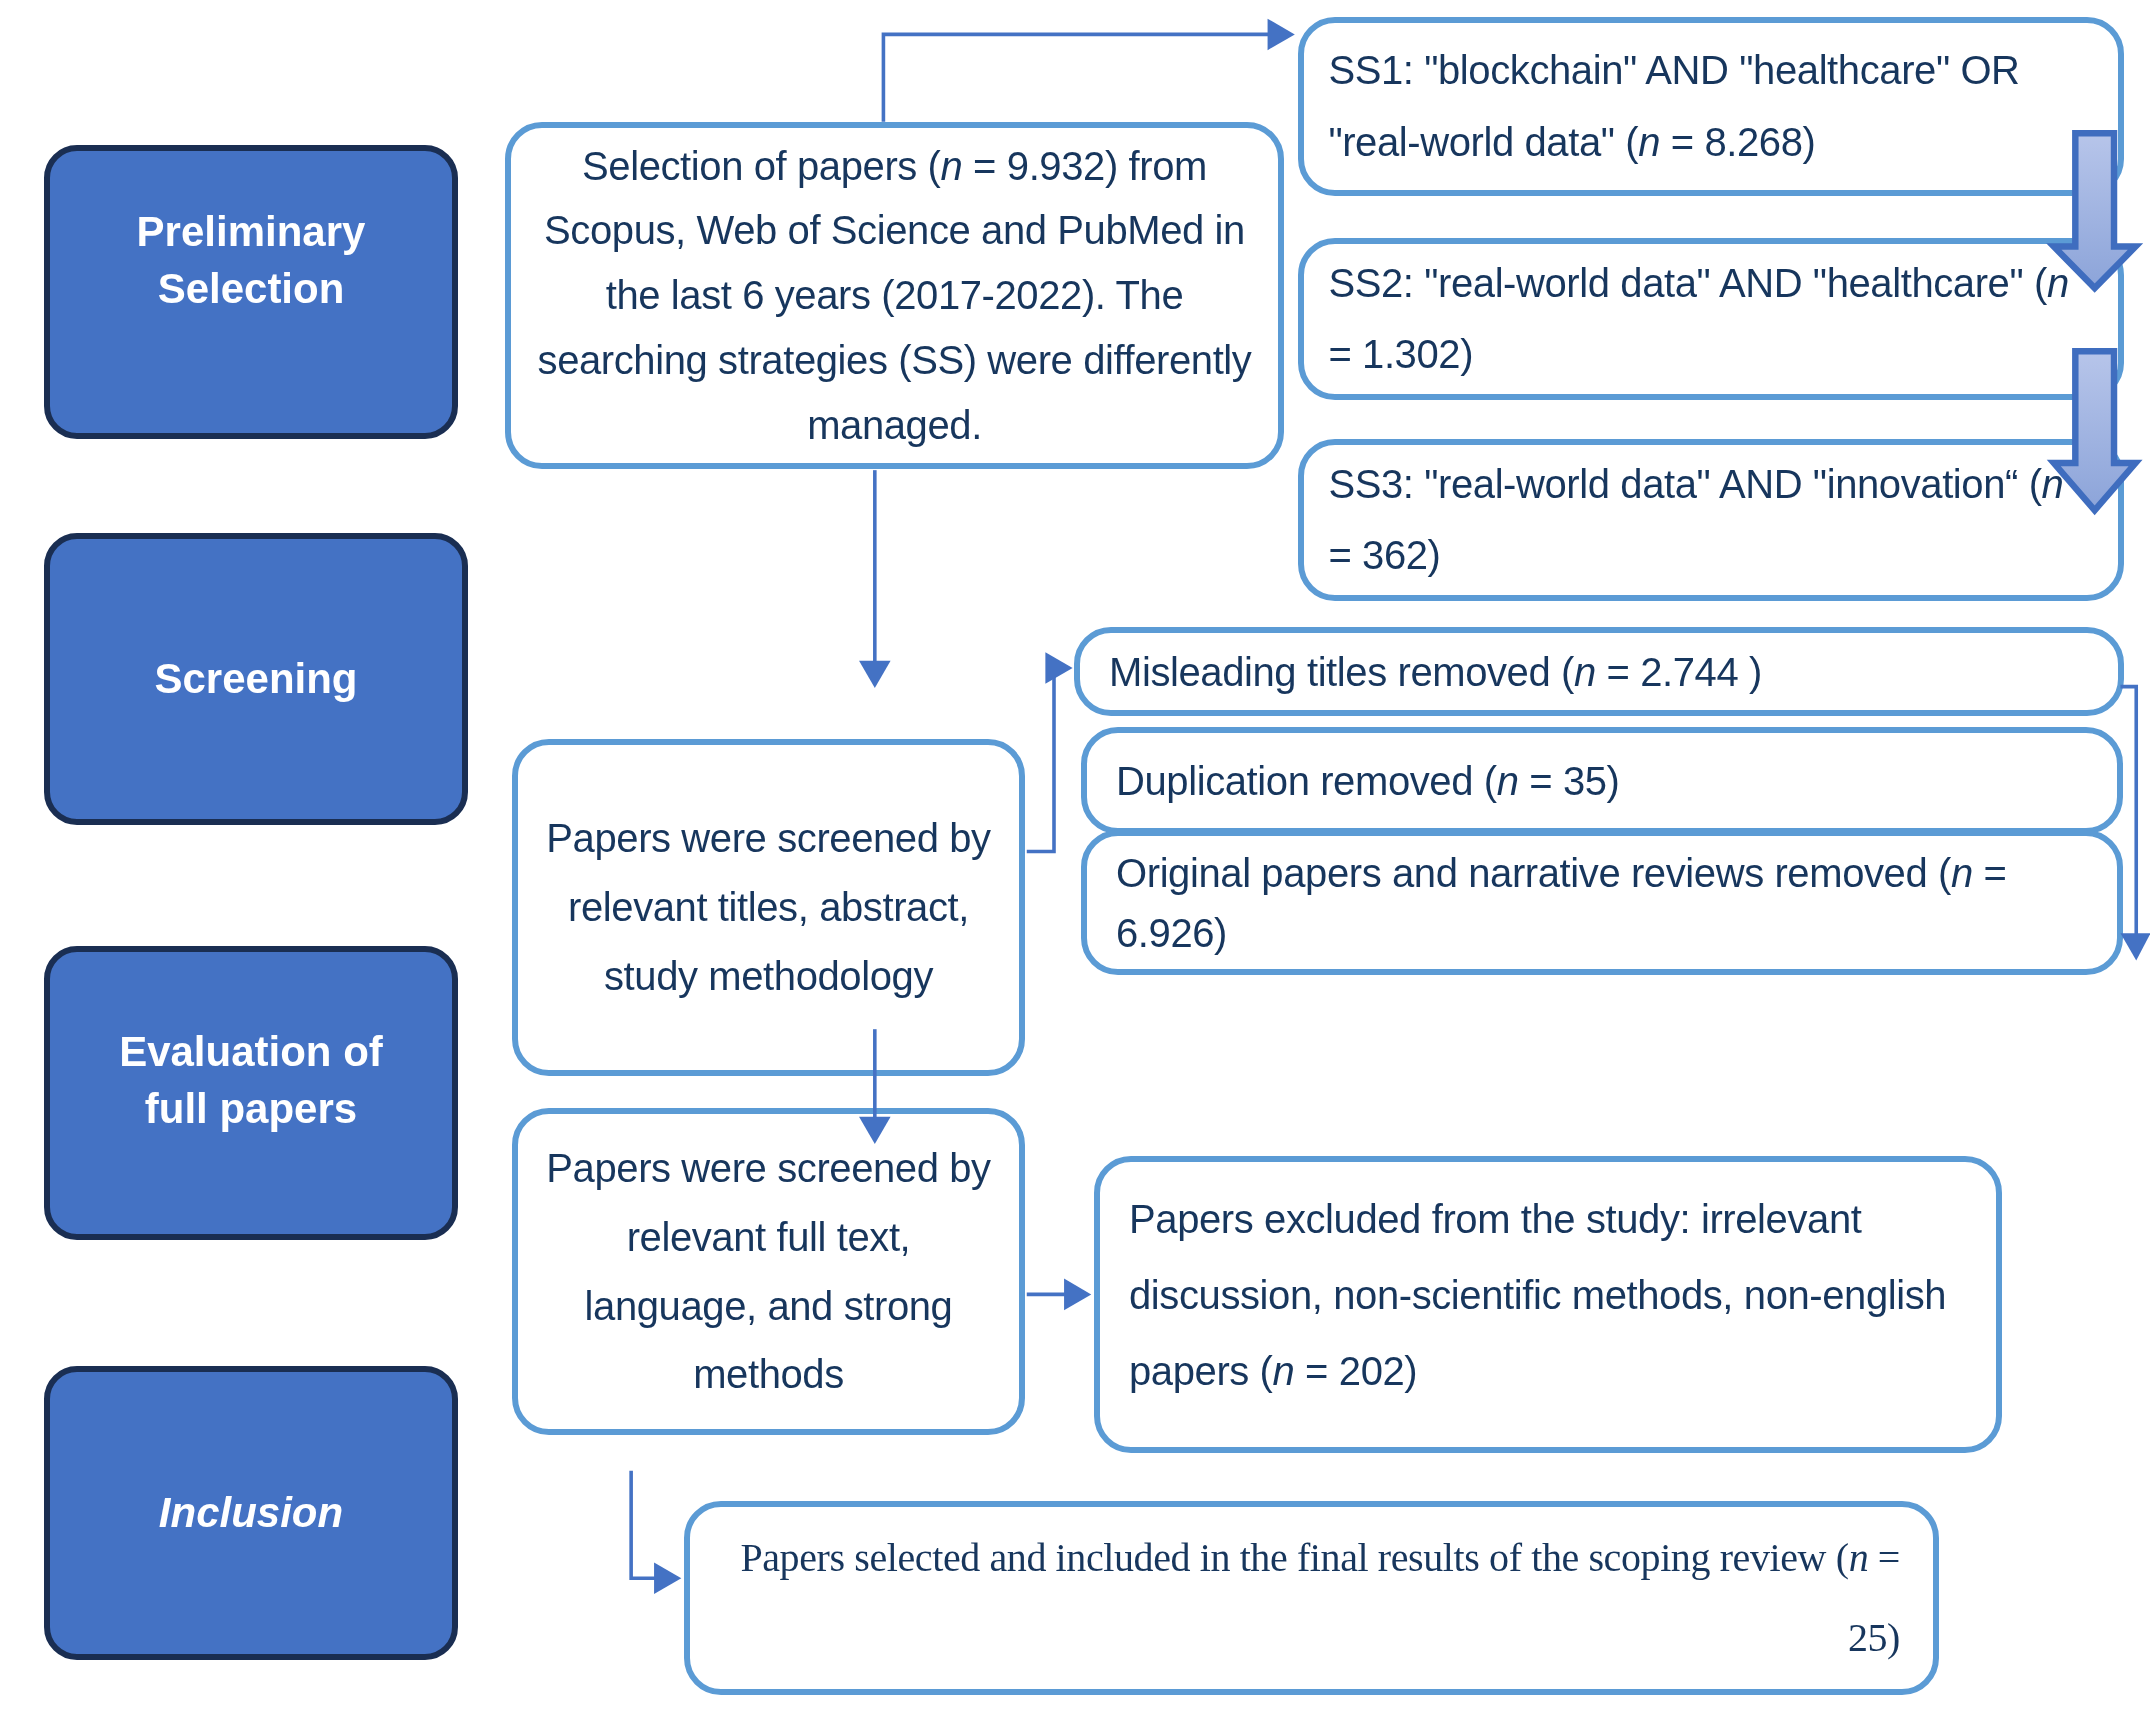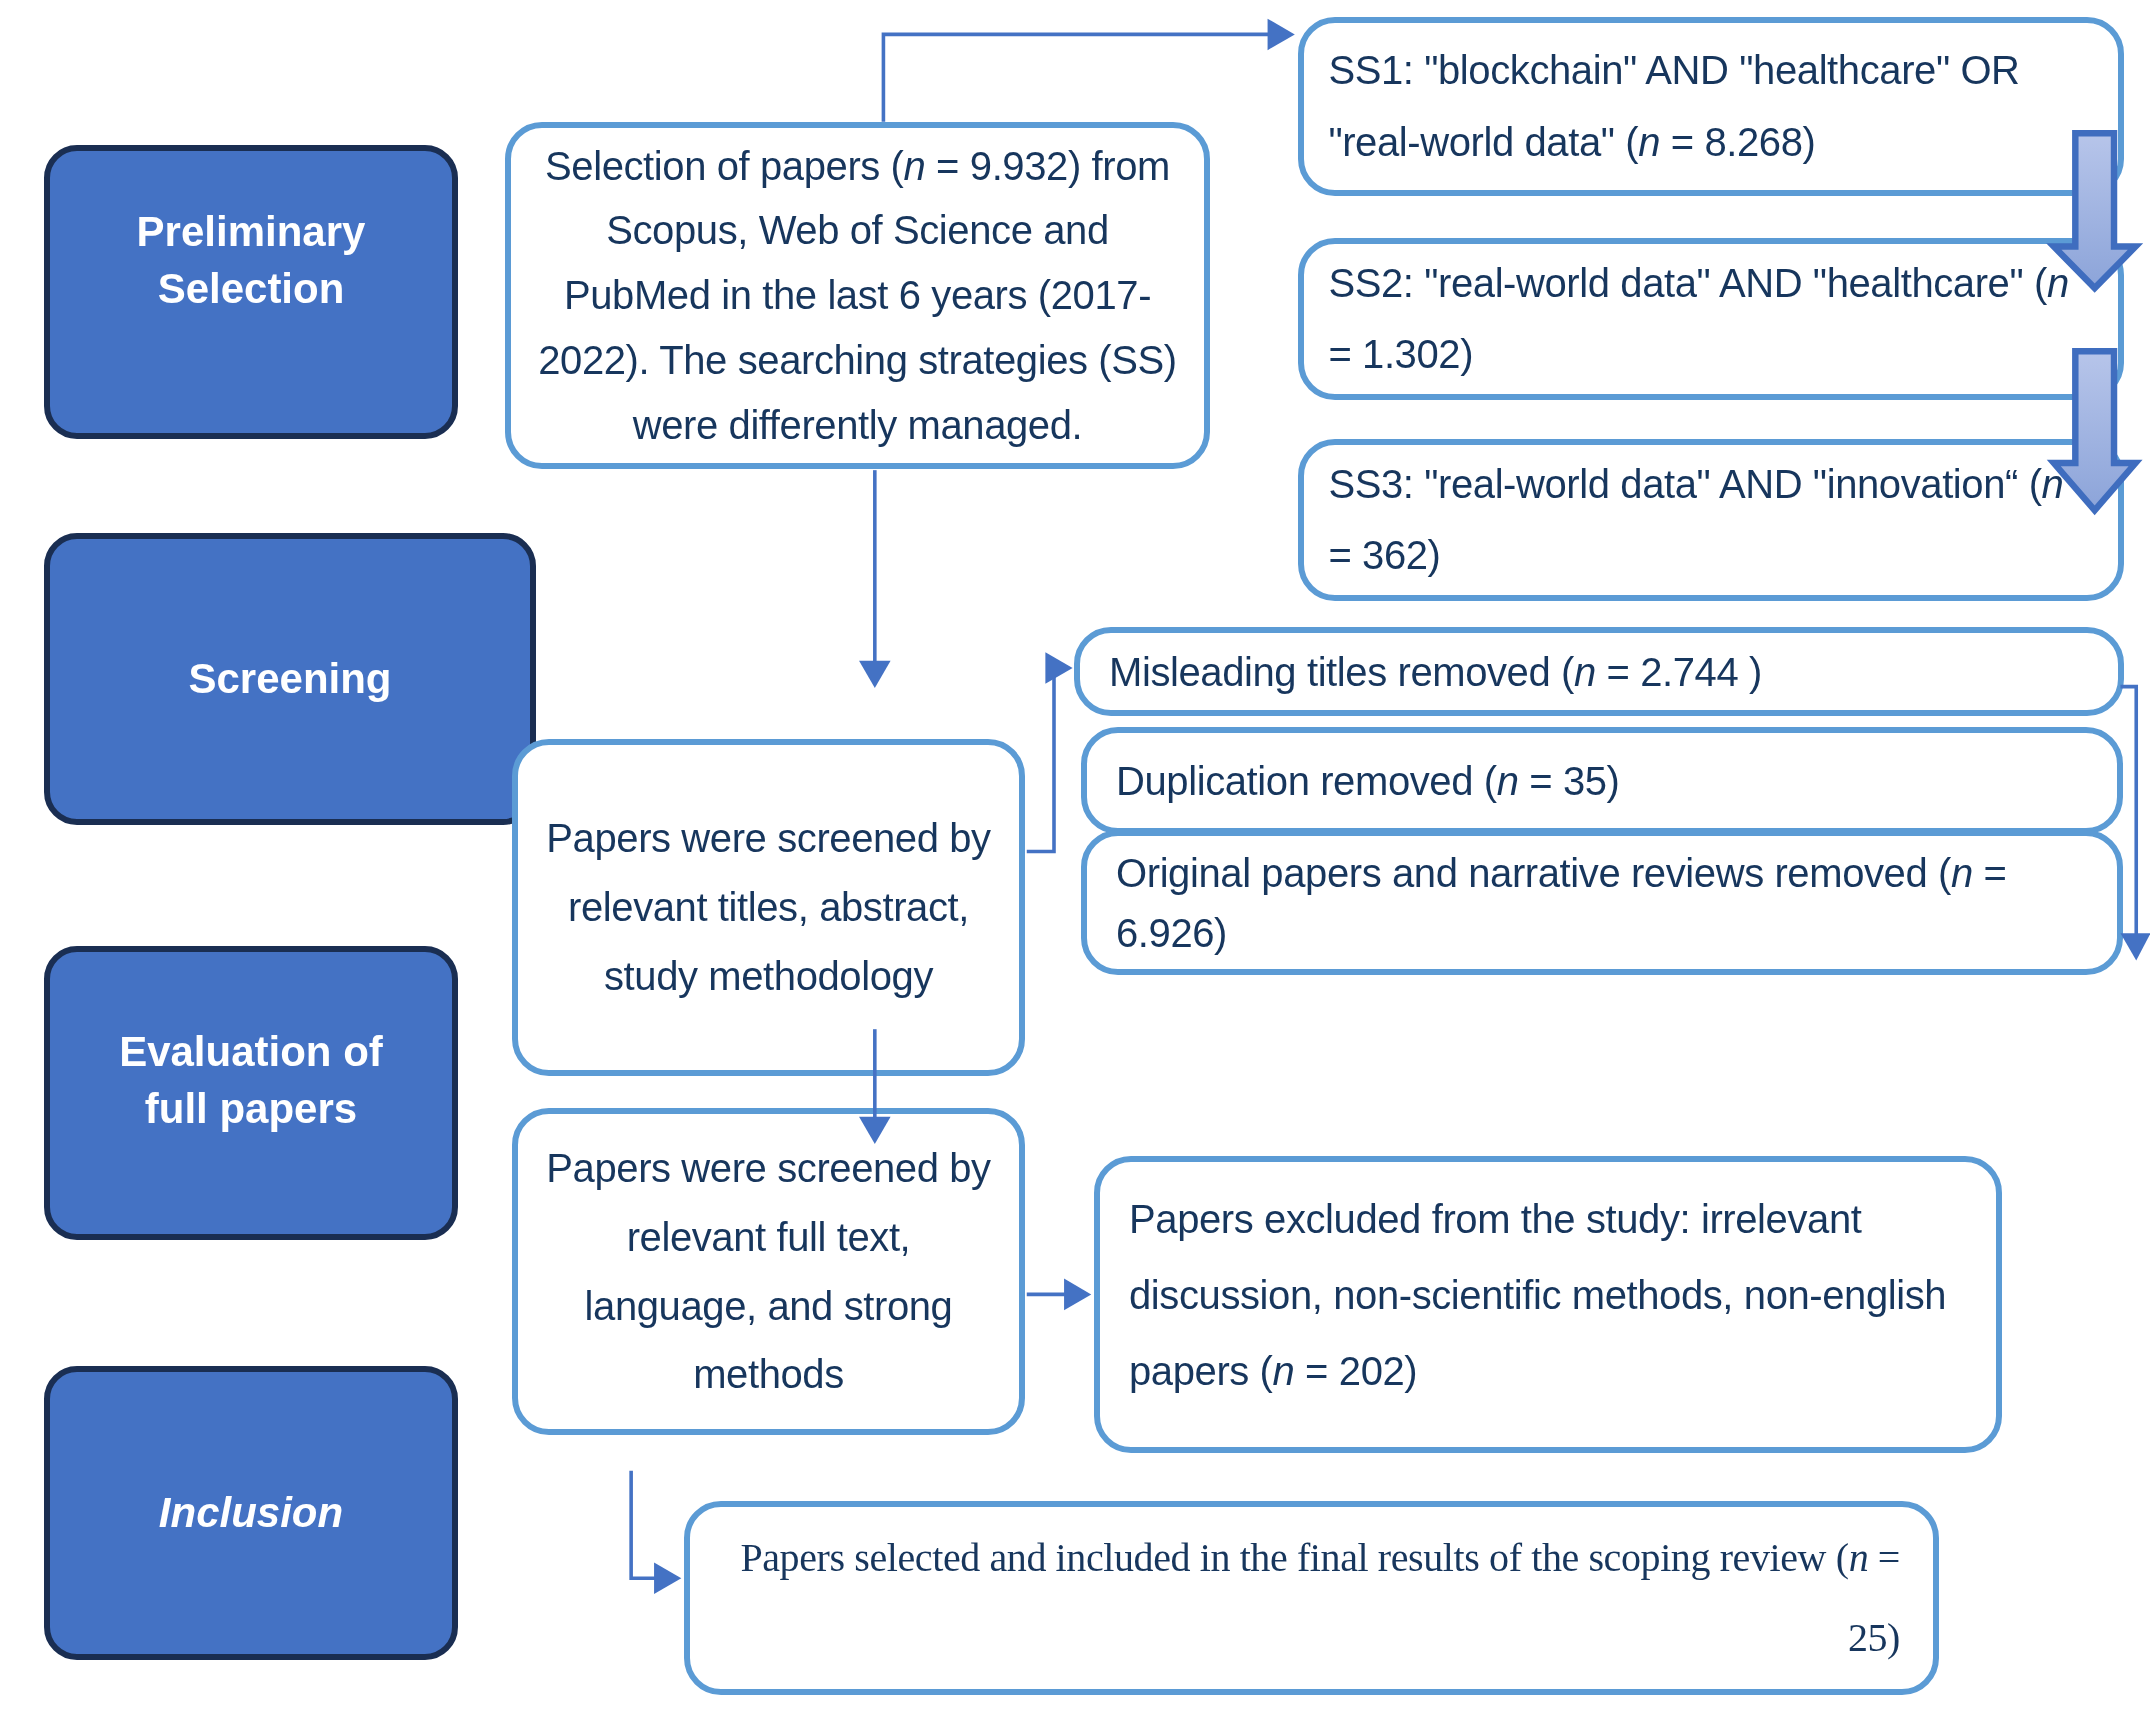--- a/index.html
+++ b/index.html
@@ -35,25 +35,25 @@
     font-size:40px;
     letter-spacing:-0.4px;
     display:flex;
     align-items:center;
     justify-content:center;
     box-sizing:border-box;
     line-height:1.6;
   }
   .node i{font-style:italic;}
   #l1{left:44px;top:145px;width:414px;height:294px;justify-content:flex-start;padding-top:53px;}
-  #l2{left:44px;top:533px;width:492px;height:292px;justify-content:center;}
+  #l2{left:44px;top:533px;width:424px;height:292px;justify-content:center;}
   #l3{left:44px;top:946px;width:414px;height:294px;justify-content:flex-start;padding-top:72px;align-items:center;}
   #l4{left:44px;top:1366px;width:414px;height:294px;justify-content:center;font-style:italic;}
 
-  #m1{left:505px;top:122px;width:705px;height:347px;text-align:center;padding:0 24.4px;line-height:1.62;}
+  #m1{left:505px;top:122px;width:779px;height:347px;text-align:center;padding:0 24.4px;line-height:1.62;}
   #m2{left:512px;top:691px;width:513px;height:337px;text-align:center;padding:0 27px;line-height:1.72;margin-top:48px;}
   #m3{left:512px;top:1108px;width:513px;height:327px;text-align:center;padding:0 27px;line-height:1.72;}
   #m4{left:684px;top:1501px;width:1255px;height:194px;text-align:right;padding:0 33px;line-height:2.0;font-family:Liberation Serif, serif;}
 
   #r1{left:1298px;top:17px;width:826px;height:179px;justify-content:flex-start;text-align:left;padding:0 24.4px;line-height:1.78;}
   #r2{left:1298px;top:238px;width:826px;height:162px;justify-content:flex-start;text-align:left;padding:0 24.4px;line-height:1.78;}
   #r3{left:1298px;top:439px;width:826px;height:162px;justify-content:flex-start;text-align:left;padding:0 24.4px;line-height:1.78;}
   #r4{left:1074px;top:627px;width:1050px;height:89px;justify-content:flex-start;text-align:left;padding:0 29px;}
   #r5{left:1081px;top:727px;width:1042px;height:107px;justify-content:flex-start;text-align:left;padding:0 29px;}
   #r6{left:1081px;top:830px;width:1042px;height:145px;justify-content:flex-start;text-align:left;padding:0 29px;line-height:1.5;}

